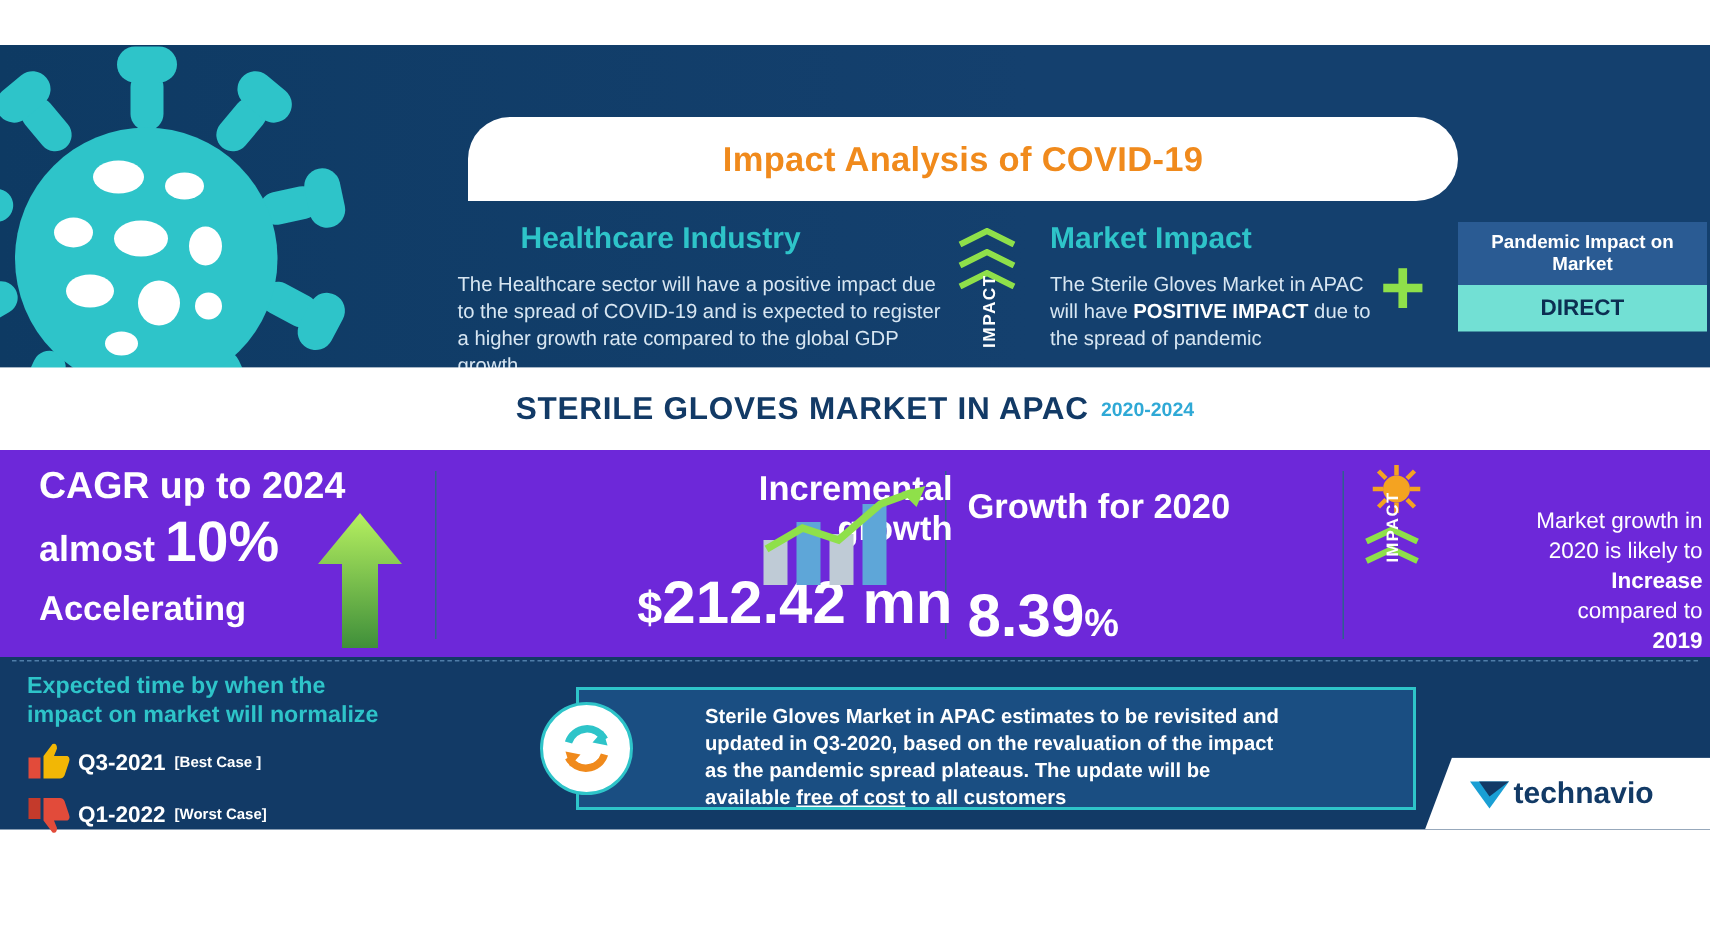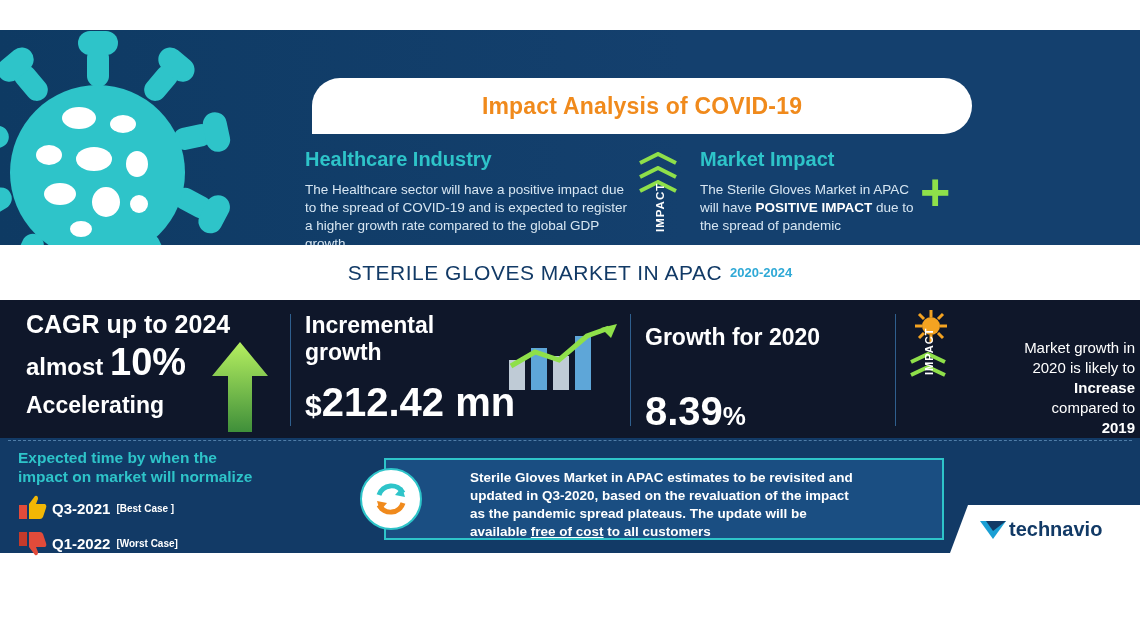--- a/index.html
+++ b/index.html
@@ -62,21 +62,21 @@
   }
   .title-pill .t {
     color: #f08a1c; font-size: 23px; font-weight: bold;
     letter-spacing: 0.2px;
   }
 
   .col-health {
     position: absolute; left: 305px; top: 118px; width: 325px;
   }
   .col-health h2 {
-    color: #2ec4c9; font-size: 20px; font-weight: bold; margin-bottom: 10px;
+    color: #2ec4c9; font-size: 20px; font-weight: bold; margin-bottom: 10px; margin-left: 42px;
   }
   .col-health p {
     color: #d7e6f2; font-size: 13.5px; line-height: 18px;
   }
 
   .impact-arrows {
     position: absolute; left: 632px; top: 122px;
     width: 60px; height: 105px;
   }
   .impact-arrows .chev {
@@ -124,45 +124,45 @@
     font-size: 15px; font-weight: bold; text-align: center;
     padding: 7px 4px;
   }
 
   
   .strip {
     position: absolute; left: 0; top: 245px; width: 1140px; height: 55px;
     background: #ffffff;
     display: flex; align-items: center; justify-content: center;
   }
-  .strip .s1 { color: #123a66; font-size: 21px; font-weight: normal; letter-spacing: 0.5px; }
+  .strip .s1 { color: #123a66; font-size: 21px; font-weight: bold; letter-spacing: 0.5px; }
   .strip .s2 { color: #2fa9d6; font-size: 13px; font-weight: bold; margin-left: 8px; }
 
   
   .stats {
     position: absolute; left: 0; top: 300px; width: 1140px; height: 138px;
-    background: #0f172a;
+    background: #6d28d9;
   }
   .divider {
     position: absolute; top: 14px; width: 1px; height: 112px;
     background: #2f5f8e;
   }
 
   .cagr { position: absolute; left: 26px; top: 10px; width: 255px; }
   .cagr .l1 { color: #ffffff; font-size: 25px; font-weight: bold; }
   .cagr .l1 .y { color: #ffffff; }
   .cagr .l2 { color: #ffffff; font-size: 24px; font-weight: bold; margin-top: 2px; }
   .cagr .l2 .big { font-size: 38px; }
   .cagr .l3 { color: #ffffff; font-size: 23px; font-weight: bold; margin-top: 8px; }
 
   .up-arrow {
     position: absolute; left: 210px; top: 42px; width: 60px; height: 90px;
   }
 
-  .incr { position: absolute; left: 305px; top: 12px; width: 330px; }
+  .incr { position: absolute; left: 305px; top: 12px; width: 330px; text-align: right; }
   .incr .h { color: #ffffff; font-size: 23px; font-weight: bold; line-height: 27px; }
   .incr .v { color: #ffffff; font-size: 40px; font-weight: bold; margin-top: 14px; }
   .incr .v .cur { font-size: 30px; }
   .bar-chart { position: absolute; left: 200px; top: 10px; width: 115px; height: 70px; }
 
   .growth { position: absolute; left: 645px; top: 12px; width: 255px; }
   .growth .h { color: #ffffff; font-size: 23px; font-weight: bold; margin-top: 12px; }
   .growth .v { color: #ffffff; font-size: 40px; font-weight: bold; margin-top: 38px; }
   .growth .v .pct { font-size: 26px; }
 
@@ -295,20 +295,24 @@
       <h2>Market Impact</h2>
       <p>
         <span>The Sterile Gloves Market in APAC will have</span>
         <span class="pos">POSITIVE IMPACT</span>
         <span>due to the spread of pandemic</span>
       </p>
     </div>
 
     <div class="plus-sign">+</div>
 
+    <div class="pandemic-box">
+      <div class="hd">Pandemic Impact on Market</div>
+      <div class="bd">DIRECT</div>
+    </div>
   </div>
 
   <div class="strip">
     <span class="s1">STERILE GLOVES MARKET IN APAC</span>
     <span class="s2">2020-2024</span>
   </div>
 
   <div class="stats">
     <div class="divider" style="left:290px;"></div>
     <div class="divider" style="left:630px;"></div>

